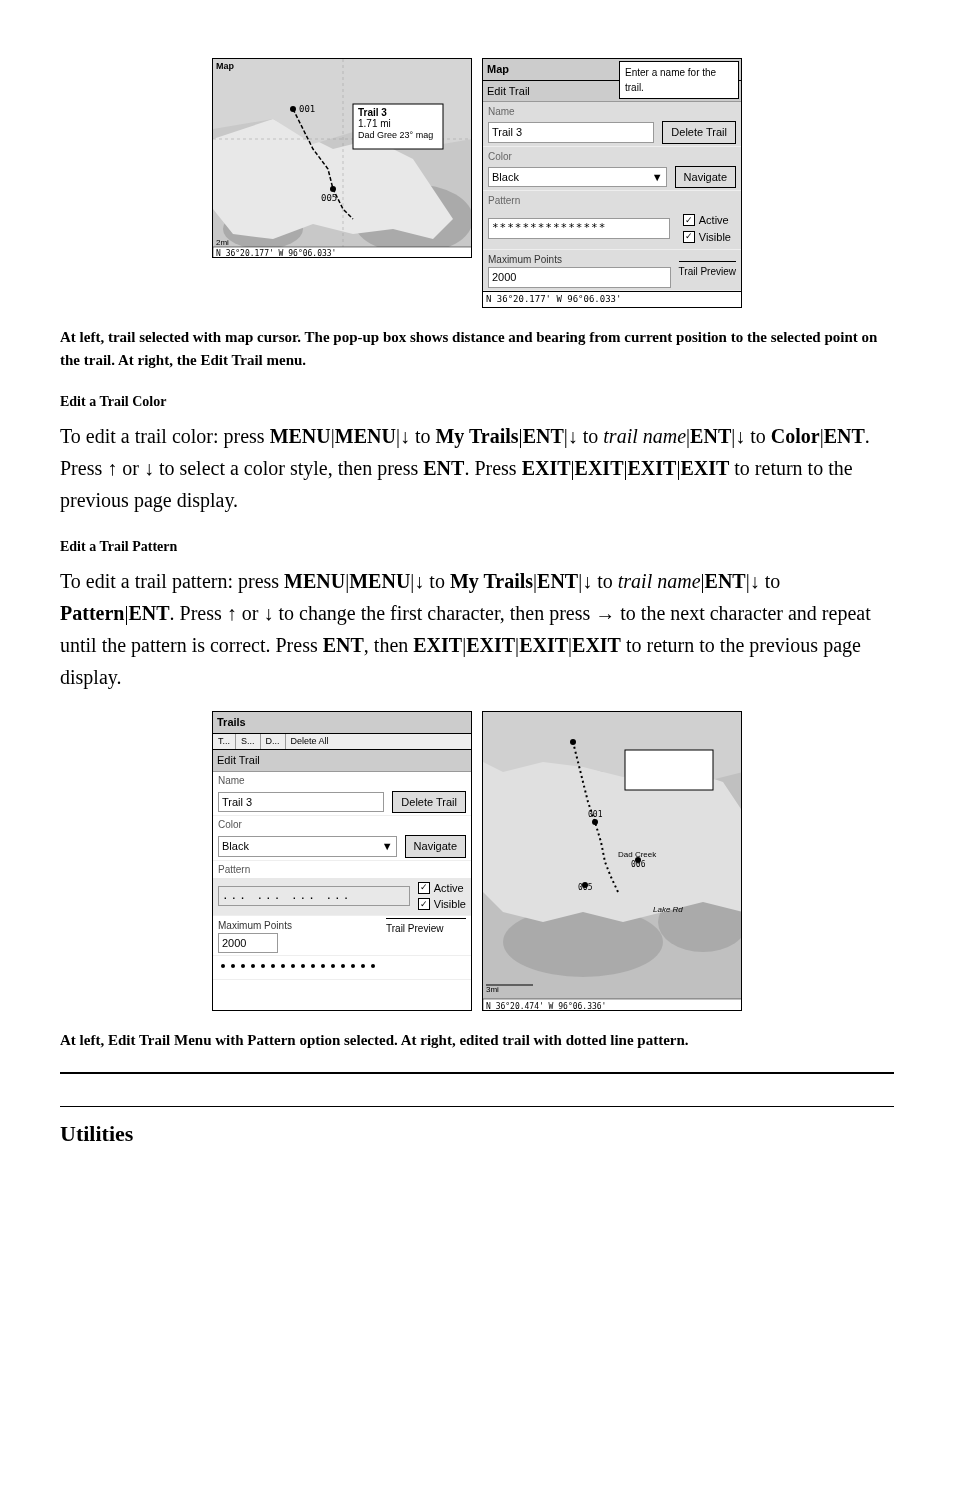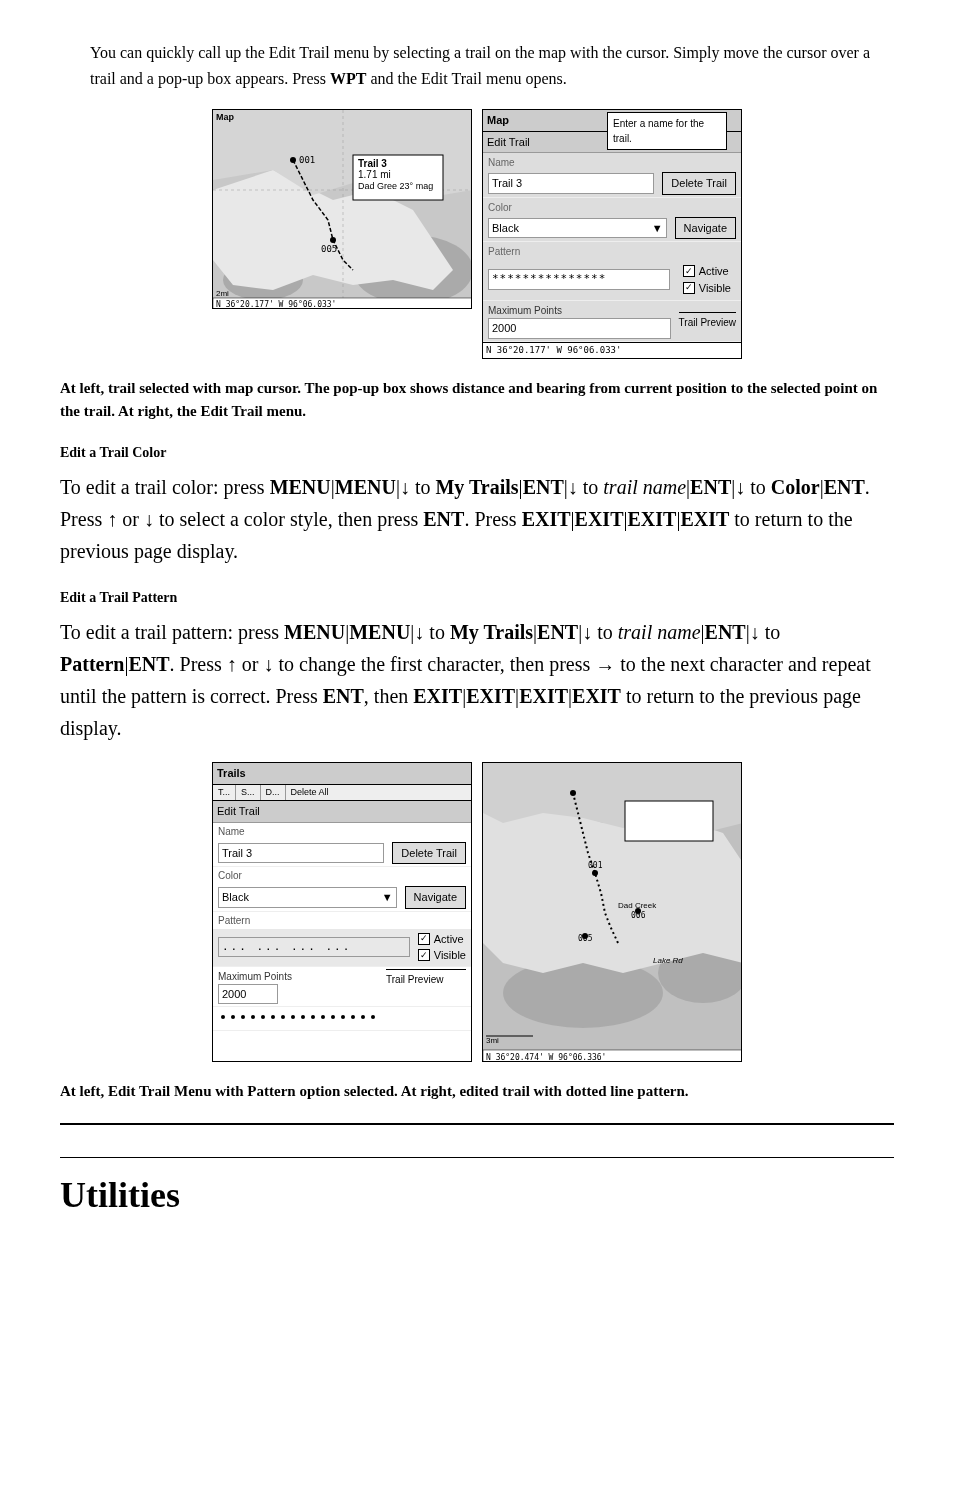--- a/index.html
+++ b/index.html
@@ -95,21 +95,21 @@
       background: #fff;
       display: inline-flex;
       align-items: center;
       justify-content: center;
       font-size: 9px;
     }
 
     .tooltip-box {
       position: absolute;
       top: 2px;
-      right: 14px;
+      right: 2px;
       background: #fff;
       border: 1px solid #000;
       padding: 3px 5px;
       font-size: 10px;
       max-width: 120px;
       font-family: Arial, sans-serif;
       z-index: 10;
     }
 
     .caption-text {
@@ -128,21 +128,21 @@
 
     .body-text {
       font-size: 20px;
       line-height: 1.6;
       margin-bottom: 16px;
     }
     .body-text b { font-weight: bold; }
     .body-text i { font-style: italic; }
 
     .utilities-heading {
-      font-size: 36px;
+      font-size: 22px;
       font-weight: bold;
       margin: 24px 0 8px;
       border-top: 1px solid #000;
       padding-top: 10px;
     }
 
     .screenshots-row2 {
       display: flex;
       justify-content: center;
       gap: 10px;
@@ -175,23 +175,20 @@
       font-size: 9px;
       font-family: monospace;
       display: flex;
       gap: 5px;
     }
   </style>
 </head>
 <body>
 
 <div class="tip-section">
-  <div class="tip-text">
-    <span>You can quickly call up the Edit Trail menu by selecting a trail on the map with the cursor. Simply move the cursor over a trail and a pop-up box appears. Press </span><b>WPT</b><span> and the Edit Trail menu opens.</span>
-  </div>
 </div>
 
 <div class="screenshots-row">
 
   <div class="screen-box map-left">
     <svg width="260" height="200">
 
       <rect width="260" height="200" fill="#c8c8c8"></rect>
 
       <ellipse cx="200" cy="160" rx="60" ry="35" fill="#aaa"></ellipse>

